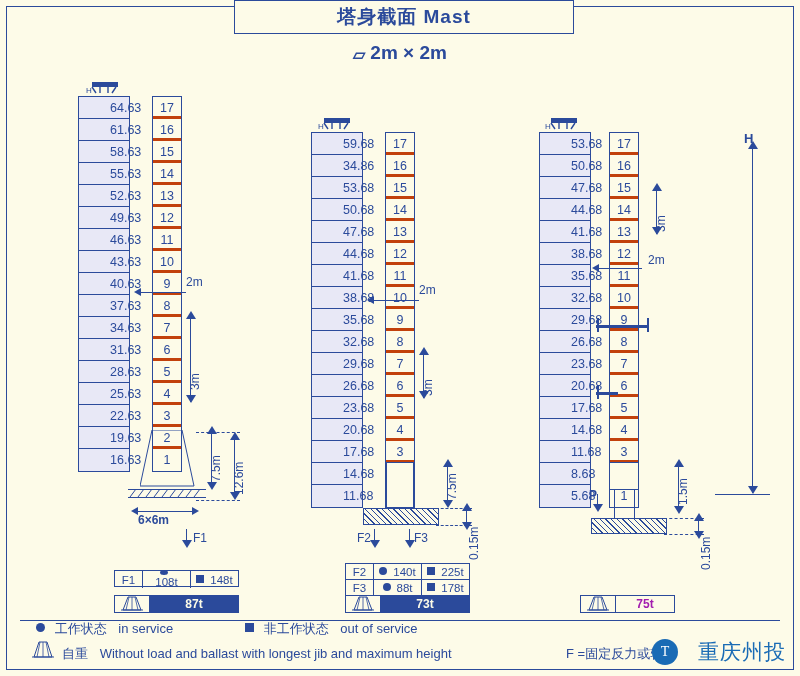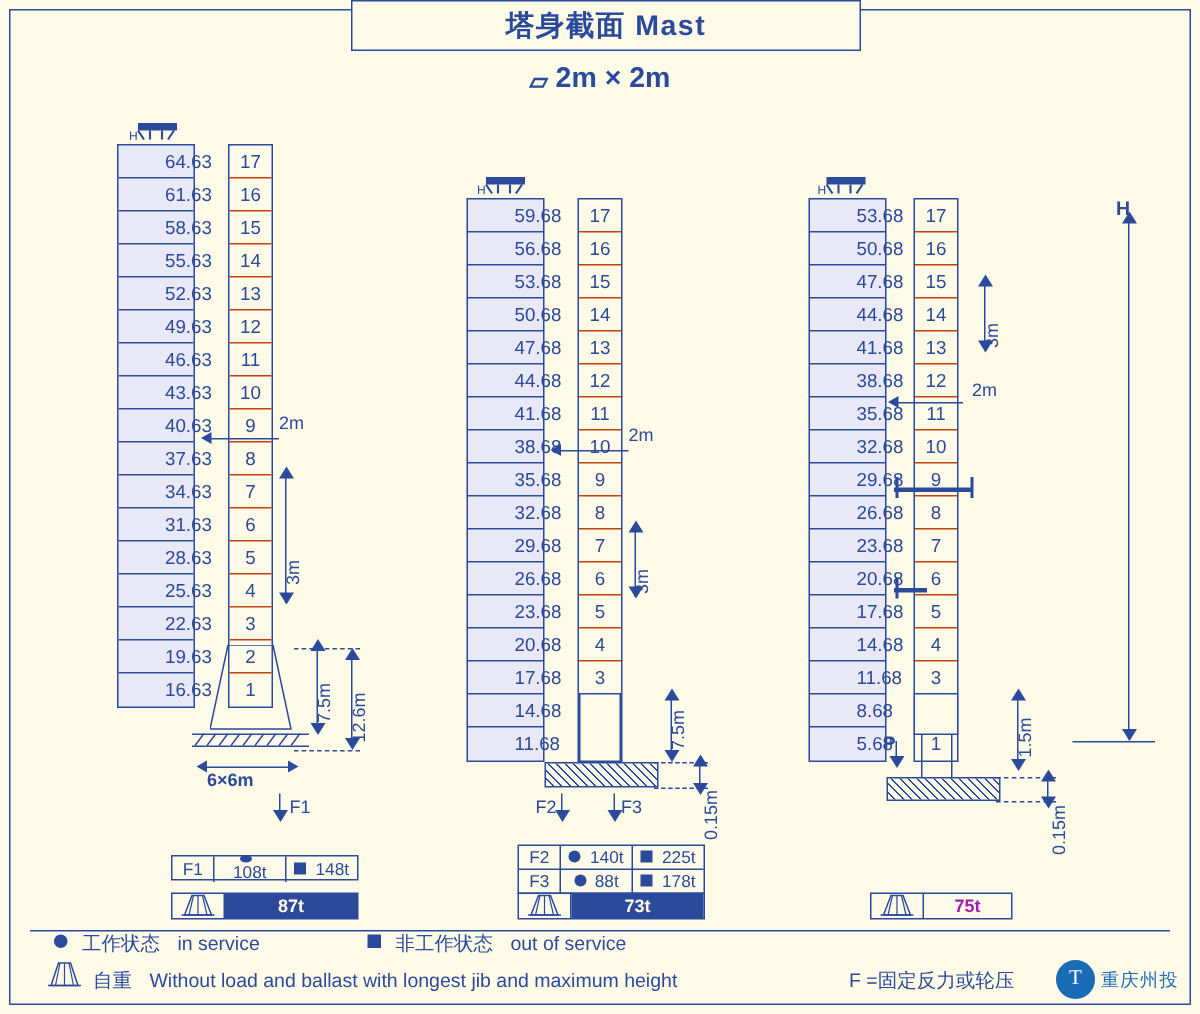--- a/index.html
+++ b/index.html
@@ -34,21 +34,21 @@
   .valcol div{
     height:22px;line-height:22px;text-align:center;font-size:12.5px;
     border-bottom:1px solid #2b4a9b;box-sizing:border-box;padding-left:31px;
   }
   .valcol div:last-child{border-bottom:none;}
 
   
   .idxcol{position:absolute;border:1px solid #2b4a9b;background:#fdfbe8;box-sizing:border-box;}
   .idxcol div{
     height:22px;line-height:22px;text-align:center;font-size:12.5px;
-    border-bottom:1px solid #c2410c;box-sizing:border-box;
+    border-bottom:3px solid #c2410c;box-sizing:border-box;
   }
   .idxcol div:last-child{border-bottom:none;}
 
   .lbl{position:absolute;font-size:12px;}
   .lbl-b{position:absolute;font-size:12px;font-weight:bold;}
   .vtext{position:absolute;font-size:12px;transform-origin:left top;}
 
   .hline{position:absolute;height:0;border-top:1px solid #2b4a9b;}
   .vline{position:absolute;width:0;border-left:1px solid #2b4a9b;}
   .dash-h{position:absolute;height:0;border-top:1px dashed #2b4a9b;}
@@ -83,21 +83,21 @@
 
   .arrow-up{position:absolute;width:0;height:0;border-left:5px solid transparent;border-right:5px solid transparent;border-bottom:8px solid #2b4a9b;}
   .arrow-dn{position:absolute;width:0;height:0;border-left:5px solid transparent;border-right:5px solid transparent;border-top:8px solid #2b4a9b;}
   .arrow-r{position:absolute;width:0;height:0;border-top:4px solid transparent;border-bottom:4px solid transparent;border-left:7px solid #2b4a9b;}
   .arrow-l{position:absolute;width:0;height:0;border-top:4px solid transparent;border-bottom:4px solid transparent;border-right:7px solid #2b4a9b;}
 
   .crane-head{position:absolute;}
   .logo{position:absolute;right:14px;bottom:10px;display:flex;align-items:center;}
   .logo-circle{width:26px;height:26px;border-radius:50%;background:#1a6bb5;color:#fff;font-size:14px;
     display:flex;align-items:center;justify-content:center;font-family:"Liberation Serif",serif;}
-  .logo-text{font-size:12px;color:#1a6bb5;margin-left:4px;font-family:"Liberation Serif",serif;letter-spacing:1px;}
+  .logo-text{font-size:21px;color:#1a6bb5;margin-left:20px;font-family:"Liberation Serif",serif;letter-spacing:1px;}
 </style>
 </head>
 <body>
 
 <div class="frame"></div>
 
 <div class="title-box">
   <span>塔身截面 Mast</span>
 </div>
 
@@ -200,21 +200,21 @@
 <div class="crane-head" style="left:318px;top:116px;">
   <svg width="44" height="20" viewBox="0 0 44 20">
     <rect x="6" y="2" width="26" height="5" fill="#2b4a9b"></rect>
     <path d="M6 7 L10 13 M14 7 L14 13 M22 7 L22 13 M30 7 L26 13" stroke="#2b4a9b" stroke-width="1.4"></path>
     <text x="0" y="13" font-size="8" fill="#2b4a9b" font-family="Liberation Sans">H</text>
   </svg>
 </div>
 
 <div class="valcol" id="c2-vals" style="left:311px;top:132px;width:52px;">
     <div>59.68</div>
-    <div>56.68</div>
+    <div>34.86</div>
     <div>53.68</div>
     <div>50.68</div>
     <div>47.68</div>
     <div>44.68</div>
     <div>41.68</div>
     <div>38.68</div>
     <div>35.68</div>
     <div>32.68</div>
     <div>29.68</div>
     <div>26.68</div>

